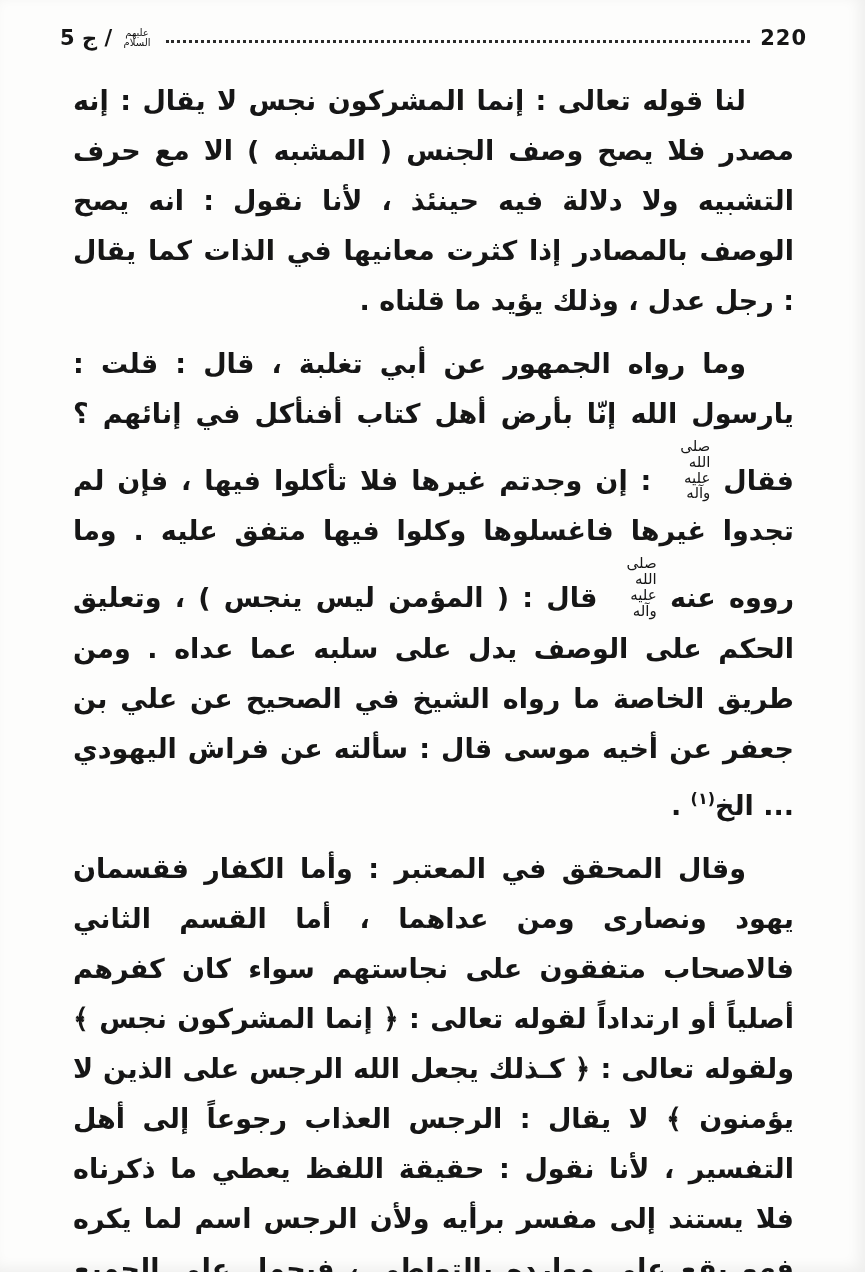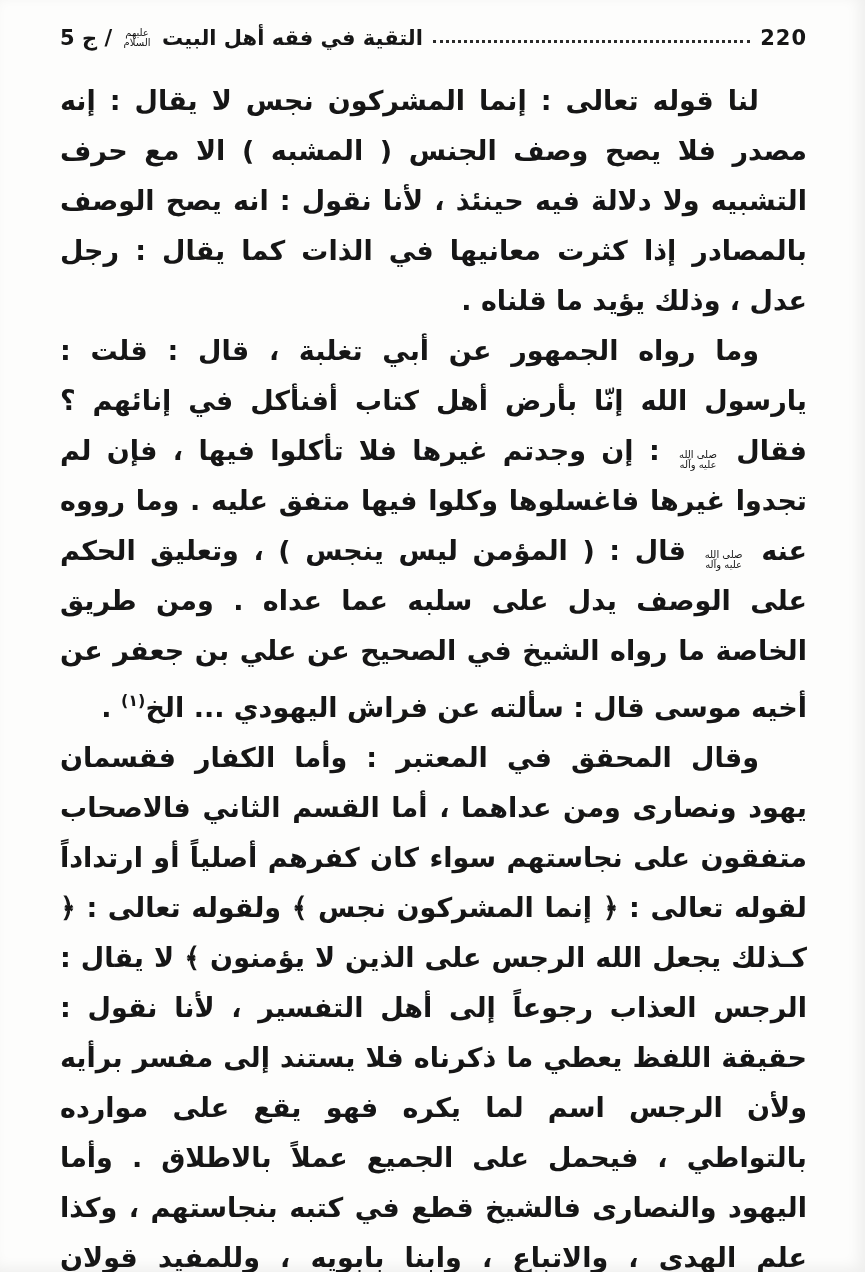--- a/index.html
+++ b/index.html
@@ -60,54 +60,52 @@
   }
   
   .content {
     font-size: 27px;
     line-height: 50px;
     font-weight: 600;
     text-align: justify;
     letter-spacing: 0;
   }
   .content p {
-    margin: 0;
+    margin: 13px;
     text-indent: 48px;   
   }
   .quran {
     font-weight: 800;
   }
   .seal {
     display: inline-block;
     width: 46px;
-    font-size: 10px;
+    font-size: 15px;
     line-height: 1.05;
     font-weight: 400;
-    text-align: center;
     vertical-align: -8px;
     white-space: normal;
     text-indent: 0;
   }
   .fn-marker {
     font-size: 16px;
     font-weight: 600;
     vertical-align: 11px;
     letter-spacing: 0;
   }
 </style>
 </head>
 <body>
 
 <div class="page">
 
   <div class="header">
     <span class="page-number">220</span>
     <span class="leader"></span>
     <span class="title-block">
-      <span>التقية في فقه أهل البيت</span>
       <span class="honorific">عليهم السلام</span>
       <span>/ ج 5</span>
     </span>
   </div>
 
   <div class="content">
 
     <p>
       <span>لنا قوله تعالى : إنما المشركون نجس لا يقال : إنه مصدر فلا يصح وصف الجنس ( المشبه ) الا مع حرف التشبيه ولا دلالة فيه حينئذ ، لأنا نقول : انه يصح الوصف بالمصادر إذا كثرت معانيها في الذات كما يقال : رجل عدل ، وذلك يؤيد ما قلناه .</span>
     </p>

